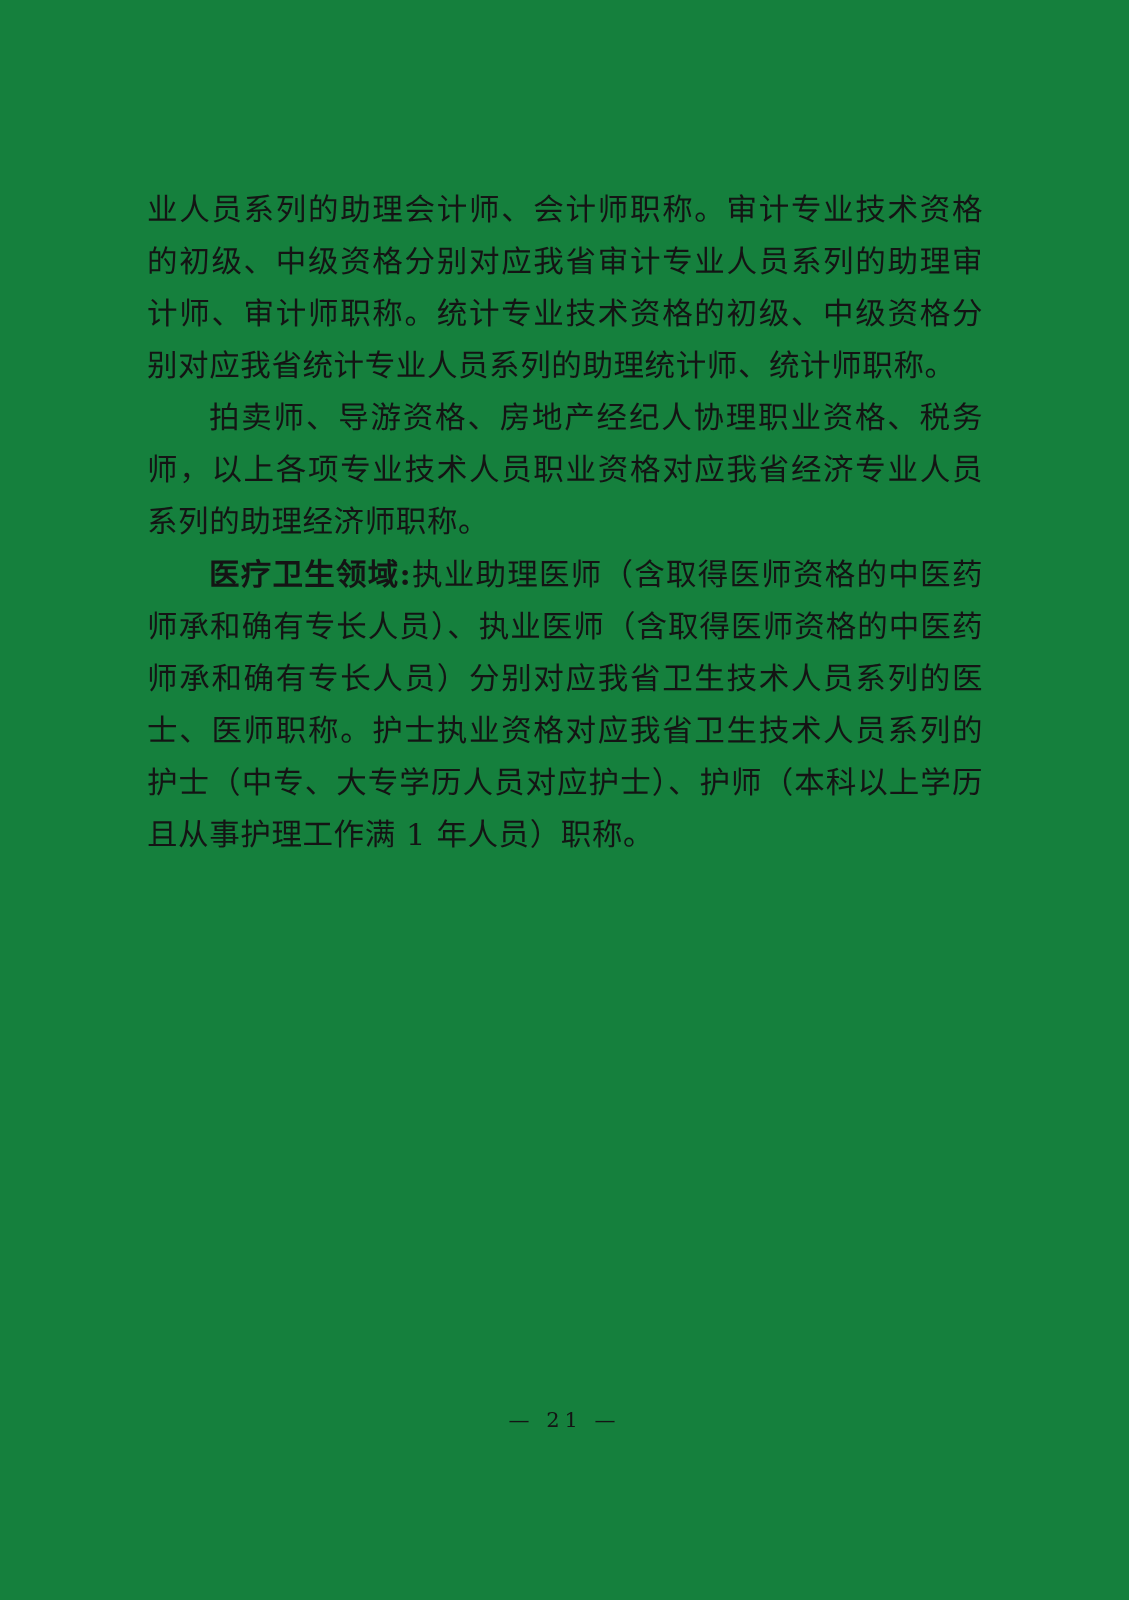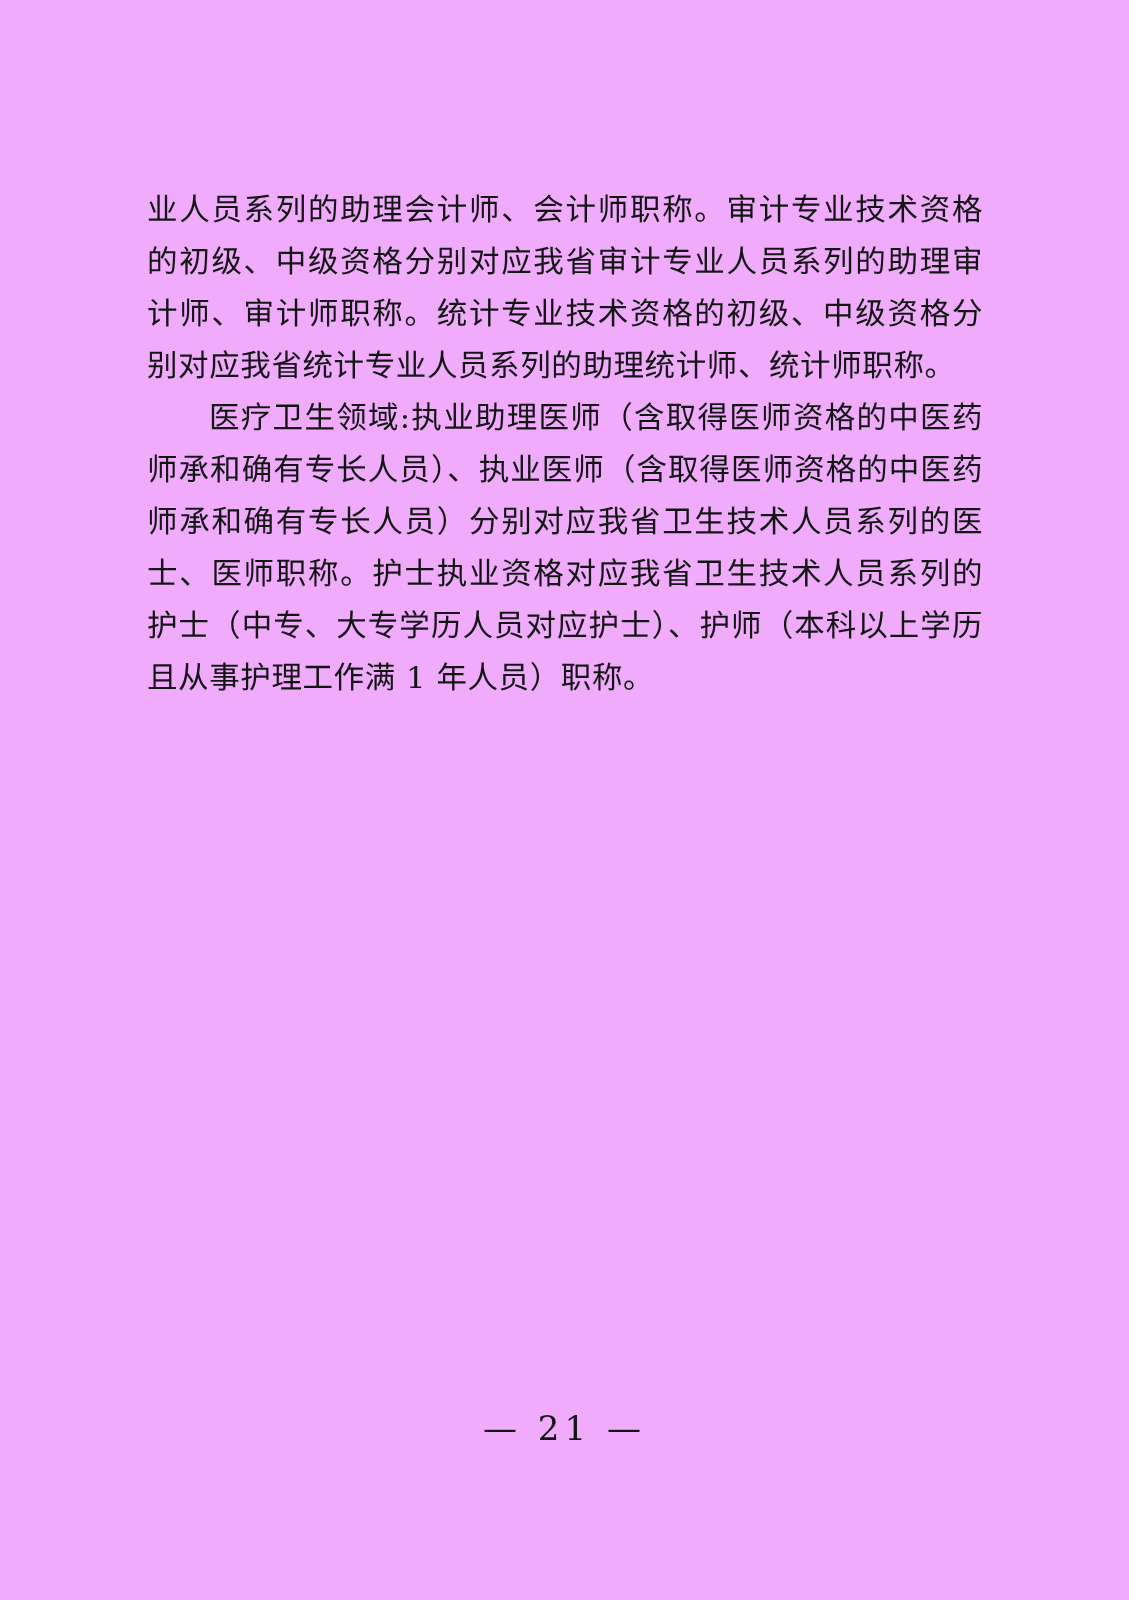--- a/index.html
+++ b/index.html
@@ -7,21 +7,21 @@
     margin: 0;
     padding: 0;
     background: #ffffff;
   }
 
   .page {
     position: relative;
     width: 1129px;
     height: 1600px;
     margin: 0 auto;
-    background: #f0abfc;
+    background: #15803d;
     overflow: hidden;
     font-family: "DejaVu Serif", "Liberation Serif", serif;
     color: #141414;
     box-sizing: border-box;
   }
 
   .content {
     position: absolute;
     left: 147px;
     top: 184px;
@@ -39,45 +39,46 @@
     word-break: break-all;
     font-weight: 400;
     -webkit-font-smoothing: antialiased;
   }
 
   .para.indent {
     text-indent: 62px;
   }
 
   .para .lead {
-    font-weight: 400;
+    font-weight: 700;
     letter-spacing: 0.6px;
   }
 
   .footer {
     position: absolute;
     left: 0;
     top: 1408px;
     width: 1129px;
     text-align: center;
-    font-size: 34px;
+    font-size: 21px;
     font-family: "DejaVu Serif", "Liberation Serif", serif;
     color: #141414;
     letter-spacing: 5px;
   }
 </style>
 </head>
 <body>
 
 <div class="page">
 
   <div class="content">
 
     <p class="para">业人员系列的助理会计师、会计师职称。审计专业技术资格的初级、中级资格分别对应我省审计专业人员系列的助理审计师、审计师职称。统计专业技术资格的初级、中级资格分别对应我省统计专业人员系列的助理统计师、统计师职称。</p>
 
+    <p class="para indent">拍卖师、导游资格、房地产经纪人协理职业资格、税务师，以上各项专业技术人员职业资格对应我省经济专业人员系列的助理经济师职称。</p>
 
 
     <p class="para indent"><span class="lead">医疗卫生领域:</span><span>执业助理医师（含取得医师资格的中医药师承和确有专长人员）、执业医师（含取得医师资格的中医药师承和确有专长人员）分别对应我省卫生技术人员系列的医士、医师职称。护士执业资格对应我省卫生技术人员系列的护士（中专、大专学历人员对应护士）、护师（本科以上学历且从事护理工作满 1 年人员）职称。</span></p>
 
   </div>
 
   <div class="footer">— 21 —</div>
 
 </div>
 

